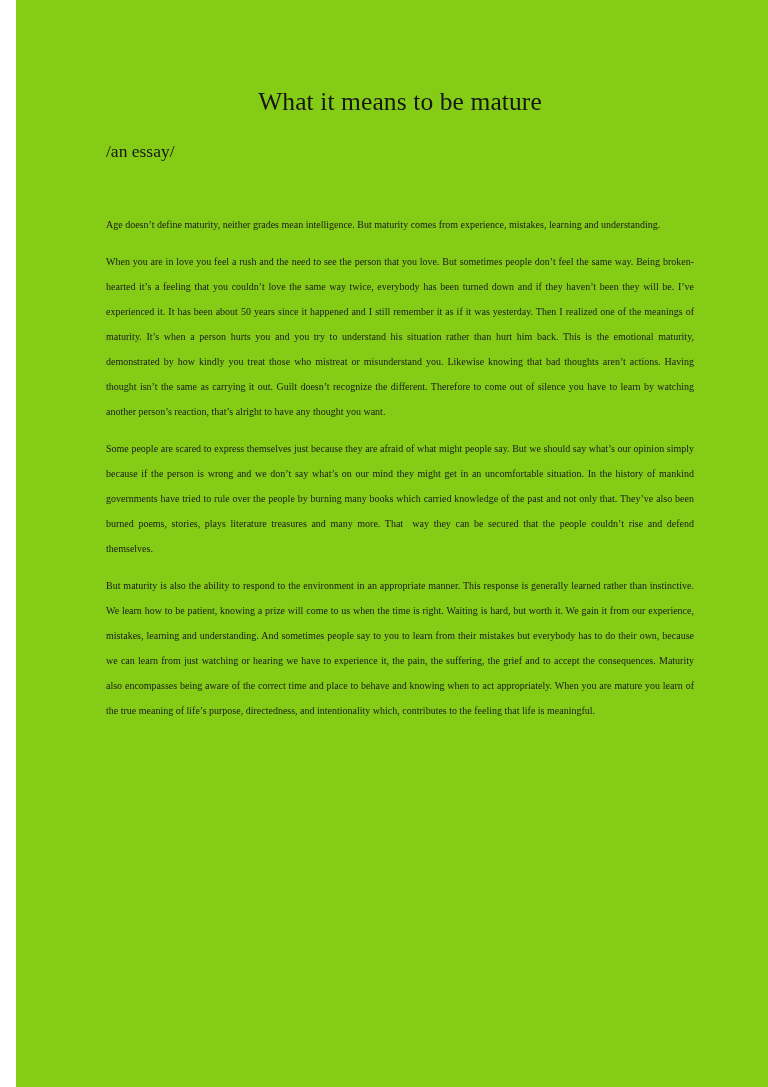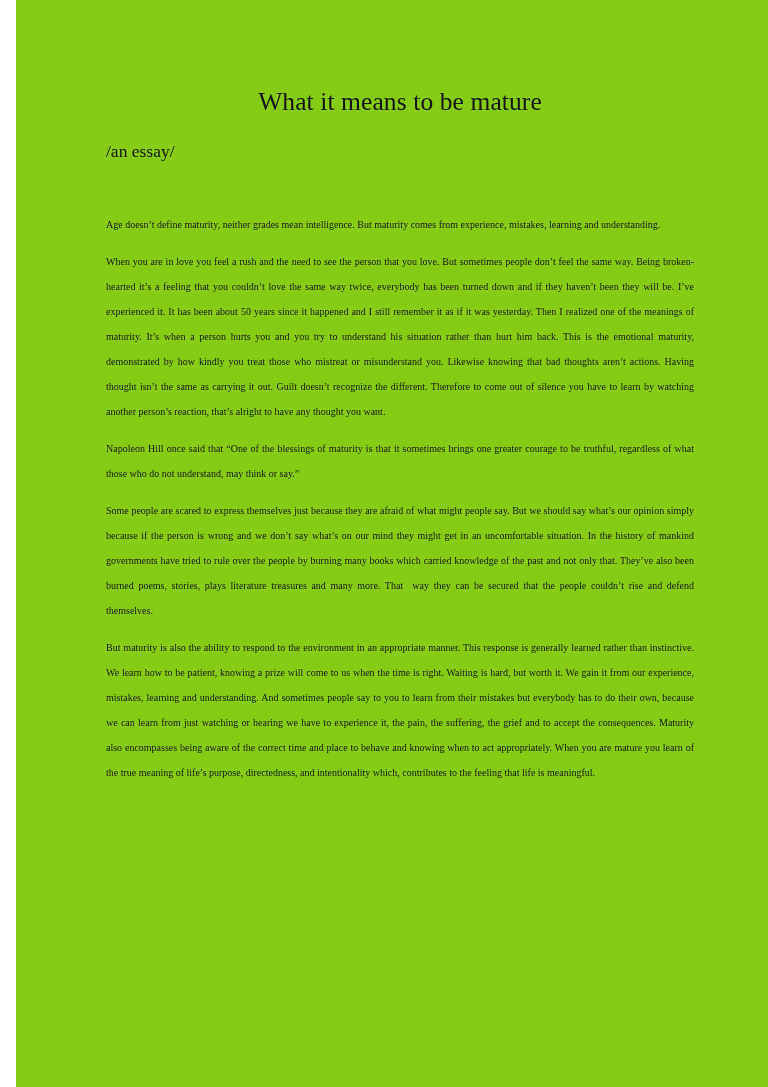--- a/index.html
+++ b/index.html
@@ -78,19 +78,18 @@
 <div class="page">
   <div class="doc-body">
 
     <h1 class="doc-title">What it means to be mature</h1>
 
     <p class="doc-subtitle">/an essay/</p>
 
     <div class="paragraphs">
       <p class="para">Age doesn’t define maturity, neither grades mean intelligence. But maturity comes from experience, mistakes, learning and understanding.</p>
       <p class="para">When you are in love you feel a rush and the need to see the person that you love. But sometimes people don’t feel the same way. Being broken-hearted it’s a feeling that you couldn’t love the same way twice, everybody has been turned down and if they haven’t been they will be. I’ve experienced it. It has been about 50 years since it happened and I still remember it as if it was yesterday. Then I realized one of the meanings of maturity. It’s when a person hurts you and you try to understand his situation rather than hurt him back. This is the emotional maturity, demonstrated by how kindly you treat those who mistreat or misunderstand you. Likewise knowing that bad thoughts aren’t actions. Having thought isn’t the same as carrying it out. Guilt doesn’t recognize the different. Therefore to come out of silence you have to learn by watching another person’s reaction, that’s alright to have any thought you want.</p>
-      <p class="para">Napoleon Hill once said that “One of the blessings of maturity is that it sometimes brings one greater courage to be truthful, regardless of what those who do not understand, may think or say.”</p>
       <p class="para">Some people are scared to express themselves just because they are afraid of what might people say. But we should say what’s our opinion simply because if the person is wrong and we don’t say what’s on our mind they might get in an uncomfortable situation. In the history of mankind governments have tried to rule over the people by burning many books which carried knowledge of the past and not only that. They’ve also been burned poems, stories, plays literature treasures and many more. That  way they can be secured that the people couldn’t rise and defend themselves.</p>
       <p class="para">But maturity is also the ability to respond to the environment in an appropriate manner. This response is generally learned rather than instinctive. We learn how to be patient, knowing a prize will come to us when the time is right. Waiting is hard, but worth it. We gain it from our experience, mistakes, learning and understanding. And sometimes people say to you to learn from their mistakes but everybody has to do their own, because we can learn from just watching or hearing we have to experience it, the pain, the suffering, the grief and to accept the consequences. Maturity also encompasses being aware of the correct time and place to behave and knowing when to act appropriately. When you are mature you learn of the true meaning of life’s purpose, directedness, and intentionality which, contributes to the feeling that life is meaningful.</p>
     </div>
 
   </div>
 </div>
 
 </body></html>

